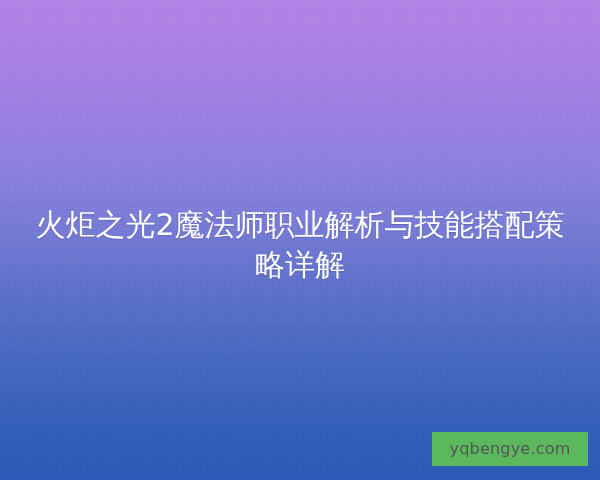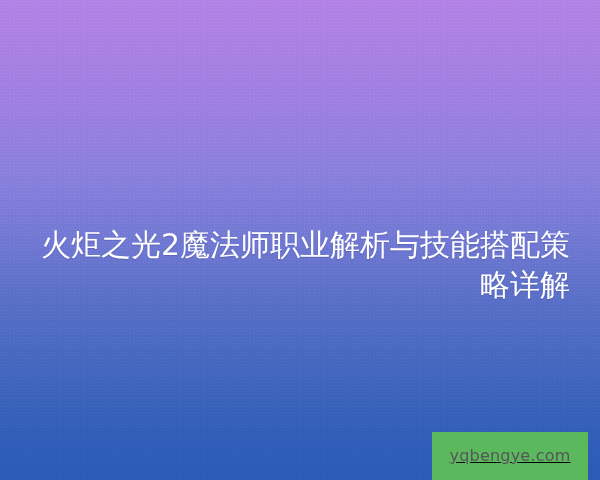--- a/index.html
+++ b/index.html
@@ -44,46 +44,44 @@
     background-size: 3px 3px, 4px 4px, 5px 5px;
     background-position: 0 0, 1px 2px, 2px 1px;
     mix-blend-mode: overlay;
   }
 
   #title-block {
     position: absolute;
     left: 30px;
     right: 30px;
     top: 205px;
-    text-align: right;
-    margin-top: 20px;
+    text-align: center;
   }
 
   #title-text {
     margin: 0;
     color: #ffffff;
     font-size: 30px;
     line-height: 40px;
     font-weight: 400;
     letter-spacing: 0px;
     white-space: pre-wrap;
     text-shadow: 0 1px 1px rgba(40, 40, 90, 0.22);
   }
 
   #watermark {
     position: absolute;
     left: 432px;
     top: 432px;
     width: 156px;
-    height: 48px;
+    height: 34px;
     background: #5cb85c;
     display: flex;
     align-items: center;
     justify-content: center;
-    text-decoration: underline;
   }
 
   #watermark-label {
     color: #55565a;
     font-size: 16px;
     line-height: 16px;
     letter-spacing: 0.2px;
     font-weight: 400;
   }
 </style>

